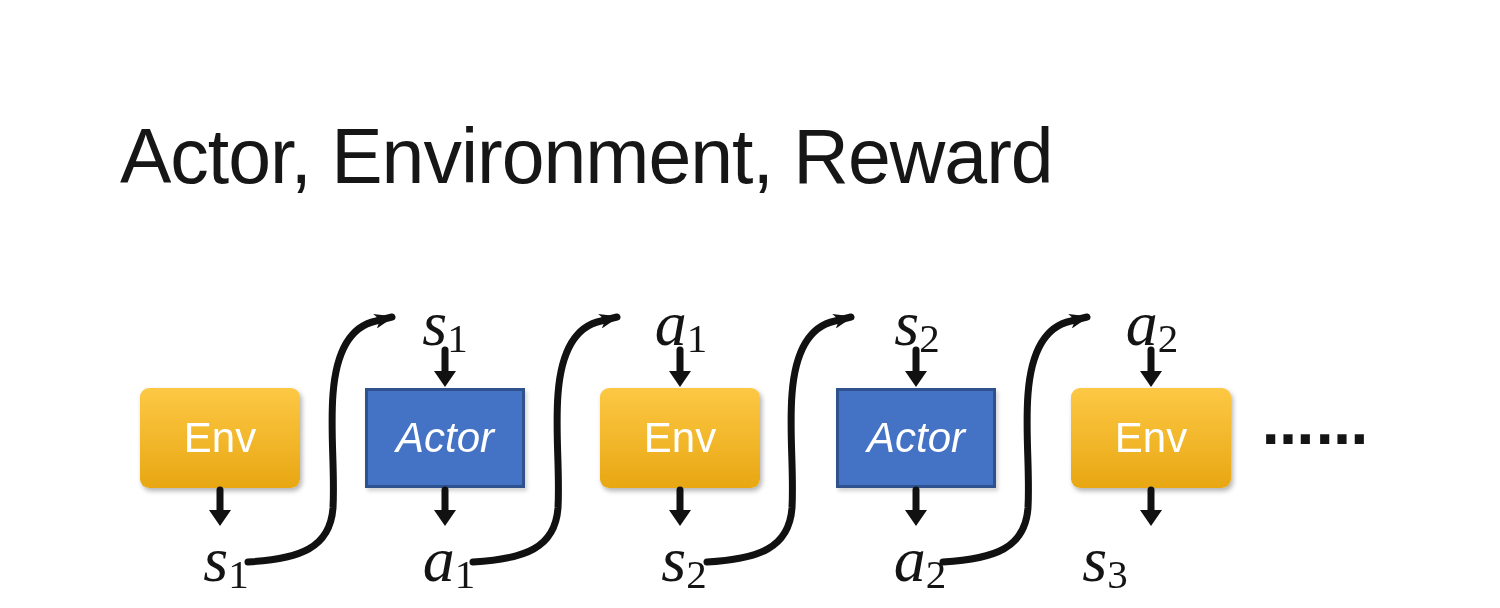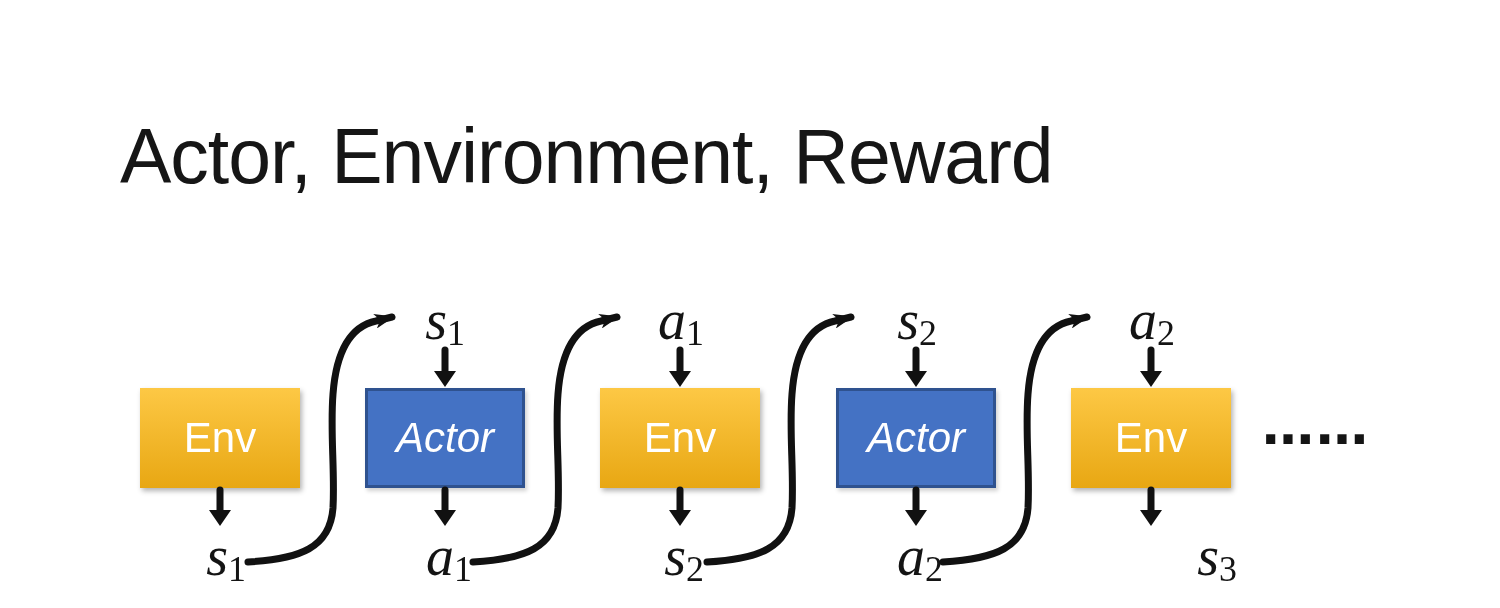--- a/index.html
+++ b/index.html
@@ -25,36 +25,36 @@
     position:absolute;
     top:388px;
     width:160px;height:100px;
     display:flex;align-items:center;justify-content:center;
     font-size:42px;
     color:#ffffff;
     box-sizing:border-box;
   }
   .node.env{
     background:linear-gradient(180deg,var(--env-top,#FDC845) 0%,var(--env-bottom,#E8A713) 100%);
-    border-radius:0;
+    border-radius:9px;
     box-shadow:2px 3px 5px rgba(0,0,0,0.30);
     align-items:center;
   }
   .node.actor{
     background:var(--actor-fill,#4472C4);
     border:3px solid var(--actor-border,#2F528F);
     box-shadow:2px 3px 4px rgba(0,0,0,0.18);
     font-style:italic;
   }
   .io-label{
     position:absolute;
     transform:translateX(-50%);
     font-family:"Liberation Serif",serif;
     font-style:italic;
-    font-size:56px;
+    font-size:64px;
     color:#141414;
     line-height:1;
     white-space:nowrap;
   }
   .io-label sub{
     font-style:normal;
     font-size:0.64em;
     line-height:1;
     position:relative;
     top:0.18em;
@@ -112,21 +112,21 @@
 
   <span class="io-label top" style="left:445px"><span>s</span><sub>1</sub></span>
   <span class="io-label top" style="left:681px"><span>a</span><sub>1</sub></span>
   <span class="io-label top" style="left:917px"><span>s</span><sub>2</sub></span>
   <span class="io-label top" style="left:1152px"><span>a</span><sub>2</sub></span>
 
   <span class="io-label bottom" style="left:226px"><span>s</span><sub>1</sub></span>
   <span class="io-label bottom" style="left:449px"><span>a</span><sub>1</sub></span>
   <span class="io-label bottom" style="left:684px"><span>s</span><sub>2</sub></span>
   <span class="io-label bottom" style="left:920px"><span>a</span><sub>2</sub></span>
-  <span class="io-label bottom" style="left:1217px"><span>s</span><sub>3</sub></span>
+  <span class="io-label bottom" style="left:1105px"><span>s</span><sub>3</sub></span>
 
   <div class="dots">……</div>
 
   <svg class="overlay" viewBox="0 0 1500 608">
     <defs>
       <marker id="curveHead" viewBox="0 0 12 9" refX="10.5" refY="4.5" markerWidth="20" markerHeight="15" orient="auto" markerUnits="userSpaceOnUse">
         <path d="M0,0 L12,4.5 L0,9 L3.2,4.5 Z" class="arrow-fill"></path>
       </marker>
     </defs>
 

